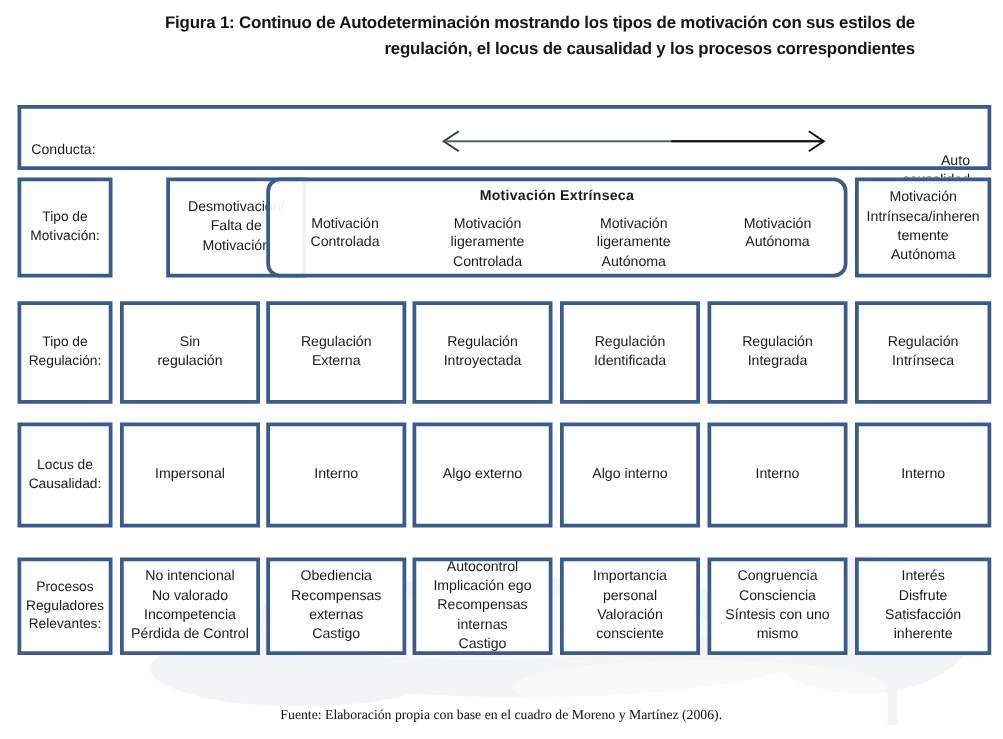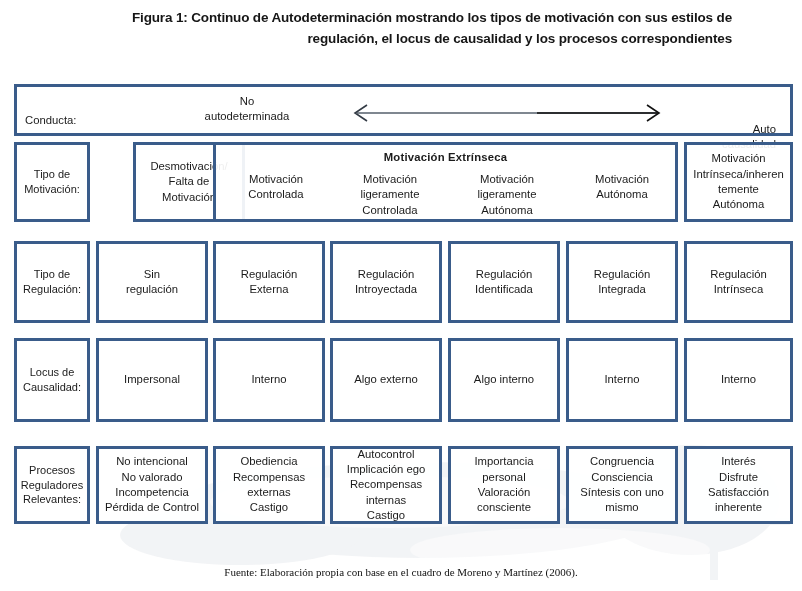--- a/index.html
+++ b/index.html
@@ -77,21 +77,21 @@
     position: absolute; right: 14px; top: 7px; width: 170px;
     text-align: right; font-size: 11.3px; line-height: 1.36; margin-top: 28px;
   }
   #row1-box .arrow-wrap {
     position: absolute; left: 330px; top: 16px; width: 320px; height: 20px;
   }
 
   
   #r2-label { left: 14px;  top: 142px; width: 76px;  height: 80px; }
   #r2-b1    { left: 96px;  top: 142px; width: 112px; height: 80px; margin-left: 37px; }
-  #r2-wide  { left: 213px; top: 142px; width: 465px; height: 80px; display:block; }
+  #r2-wide  { left: 213px; top: 142px; width: 465px; height: 80px; display:block;border-radius:11px; }
   #r2-b6    { left: 684px; top: 142px; width: 109px; height: 80px; }
 
   #r2-wide .extr-head {
     position: absolute; top: 5px; left: 0; width: 100%;
     text-align: center; font-weight: bold; font-size: 11.3px;
     letter-spacing: 0.2px;
   }
   #r2-wide .sub {
     position: absolute; top: 27px; text-align: center;
     font-size: 11.3px; line-height: 1.36;
@@ -143,24 +143,20 @@
     <ellipse cx="300" cy="62" rx="180" ry="26"></ellipse>
     <ellipse cx="470" cy="110" rx="150" ry="22"></ellipse>
   </g>
 </svg>
 
 <div class="fig-title">Figura 1: Continuo de Autodeterminación mostrando los tipos de motivación con sus estilos de regulación, el locus de causalidad y los procesos correspondientes</div>
 
 <div class="box" id="row1-box">
   <span class="cond-label">Conducta:</span>
 
-  <div class="no-auto">
-    <div>No</div>
-    <div>autodeterminada</div>
-  </div>
 
   <div class="arrow-wrap">
     <svg width="320" height="20" viewBox="0 0 320 20">
       <line x1="10" y1="10" x2="310" y2="10" stroke="#555f6b" stroke-width="1.6"></line>
       <polyline points="20,2 8,10 20,18" fill="none" stroke="#333b45" stroke-width="1.6"></polyline>
       <polyline points="300,2 312,10 300,18" fill="none" stroke="#111111" stroke-width="1.6"></polyline>
       <line x1="190" y1="10" x2="312" y2="10" stroke="#111111" stroke-width="1.6"></line>
     </svg>
   </div>
 

